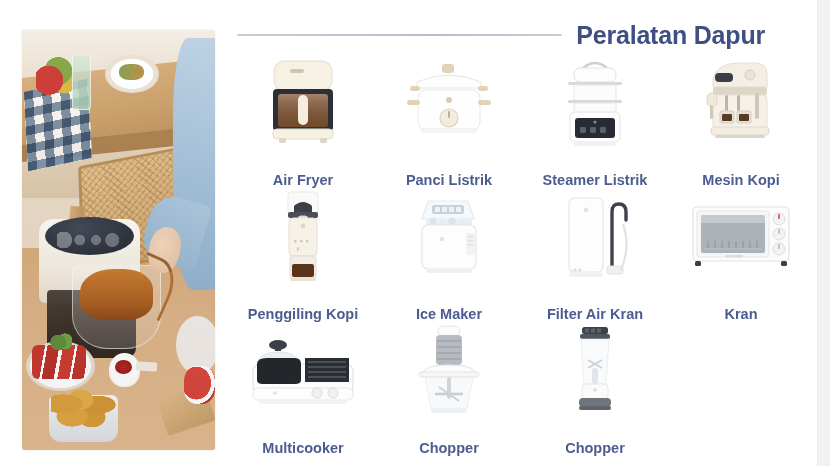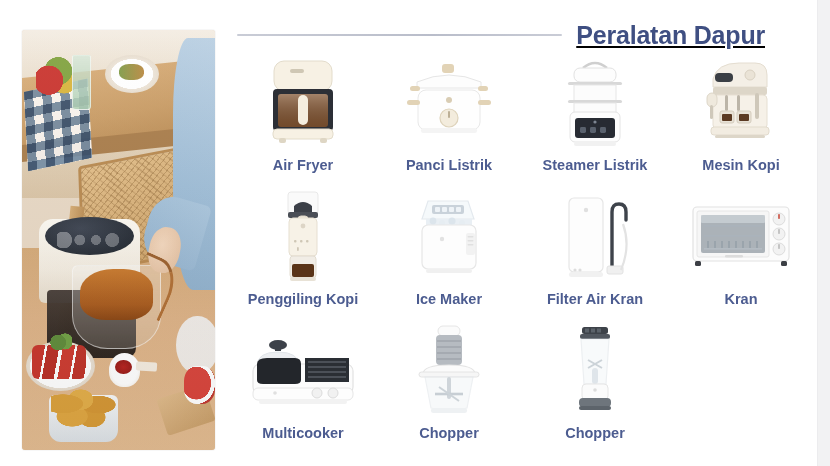--- a/index.html
+++ b/index.html
@@ -235,21 +235,21 @@
     position: absolute; inset: 0;
     background: linear-gradient(180deg, rgba(255,255,255,.08), rgba(0,0,0,.05));
     pointer-events: none;
   }
 
   
   .header {
     position: absolute;
     left: 237px; top: 14px;
     width: 570px; height: 42px;
-    display: flex; align-items: center; gap: 14px; text-decoration: underline;
+    display: flex; align-items: center; gap: 14px;
   }
   .header-rule {
     flex: 1 1 auto;
     height: 2px;
     background: linear-gradient(90deg,#c9ccd6 0%, #b9bdca 60%, #c9ccd6 100%);
     border-radius: 1px;
   }
   .header-title {
     flex: 0 0 auto;
     font-size: 25px;
@@ -279,21 +279,21 @@
   }
   .thumb {
     height: 96px;
     width: 100%;
     display: flex;
     align-items: center;
     justify-content: center;
   }
   .thumb svg { display: block; }
   .caption {
-    margin-top: 6px;
+    margin-top: 21px;
     font-size: 14.5px;
     font-weight: 700;
     color: #4c5c90;
     text-align: center;
     white-space: nowrap;
   }
 </style>
 </head>
 <body>
 

